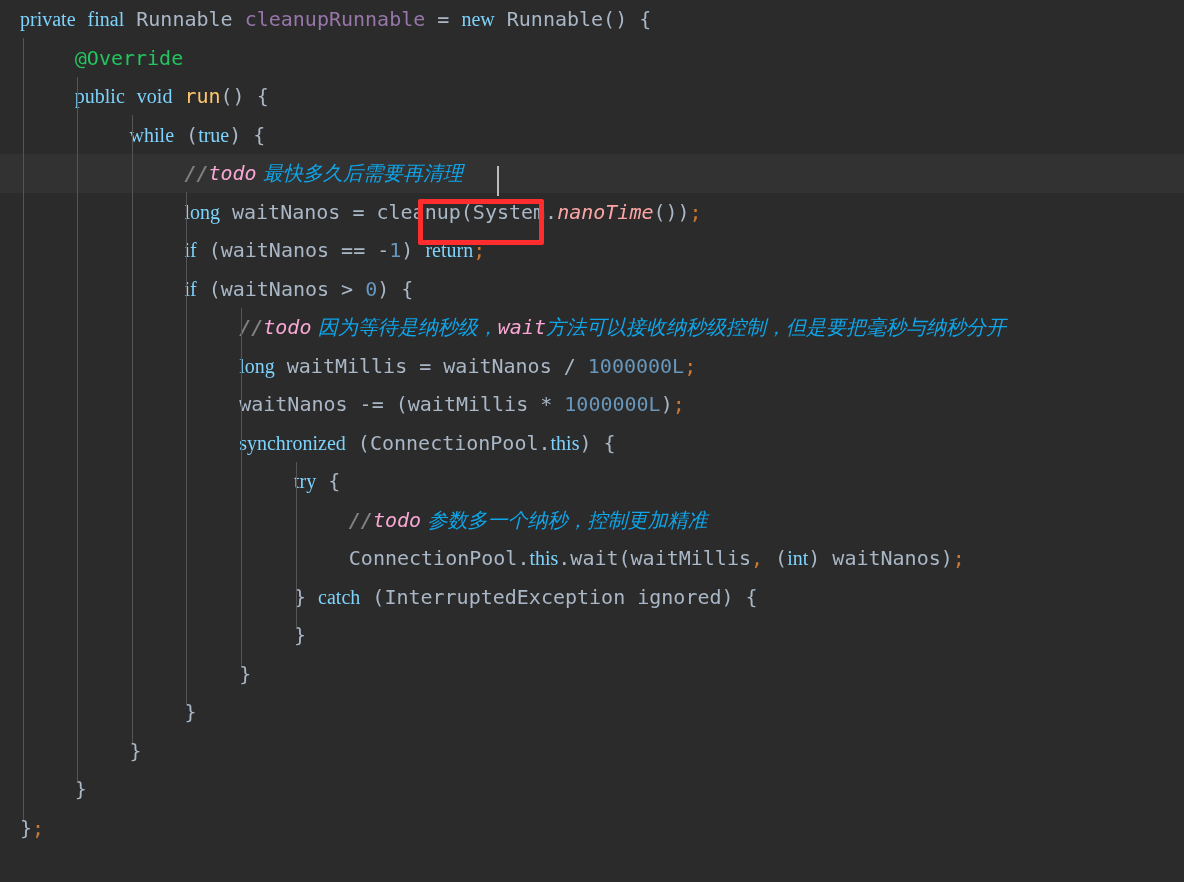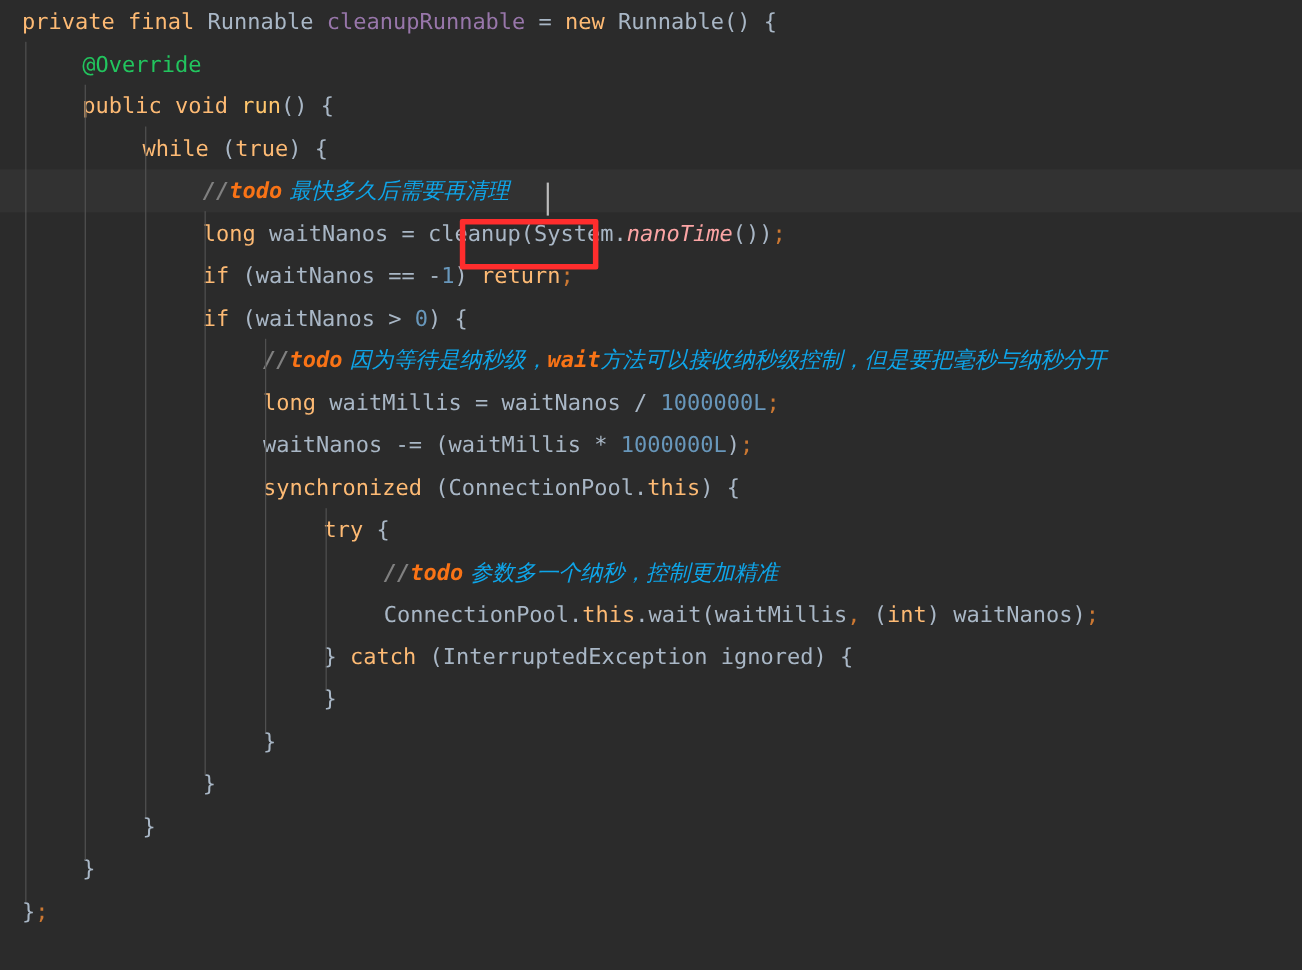--- a/index.html
+++ b/index.html
@@ -36,32 +36,32 @@
     height: 38.5px;
     padding-left: 20px;
     box-sizing: border-box;
     color: #a9b7c6;
   }
   .code-line.current {
     background: #323232;
   }
 
   
-  .kw    { color: #fdba74; }             
+  .kw    { color: #7dd3fc; font-family: Liberation Serif, serif; }             
   .typ   { color: #a9b7c6; margin-top: 29px; }             
   .fld   { color: #9876aa; }             
   .ann   { color: #22c55e; }             
   .num   { color: #6897bb; }             
   .pun   { color: #a9b7c6; }             
   .semi  { color: #cc7832; }             
   .meth  { color: #ffc66d; }             
   .stat  { color: #fca5a5; font-style: italic; }  
   .und   { text-underline-offset: 3px; }
   .cmt-slash { color: #808080; font-style: italic; font-weight: bold; }
-  .cmt-todo  { color: #f97316; font-style: italic; font-weight: bold; }
+  .cmt-todo  { color: #f9a8d4; font-style: italic; font-weight: normal; }
   .cmt-cn    { color: #0ea5e9; font-style: italic; font-family: "DejaVu Serif", "Liberation Serif", serif; font-weight: 500; }
 
   
   .guide {
     position: absolute;
     width: 1px;
     background: #555555;
     z-index: 1;
   }
 

